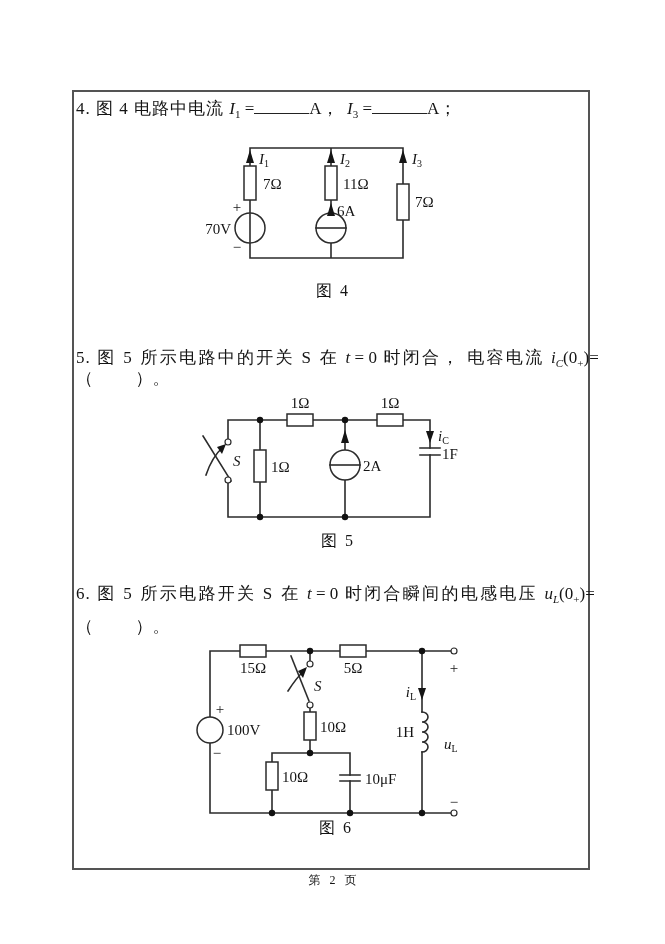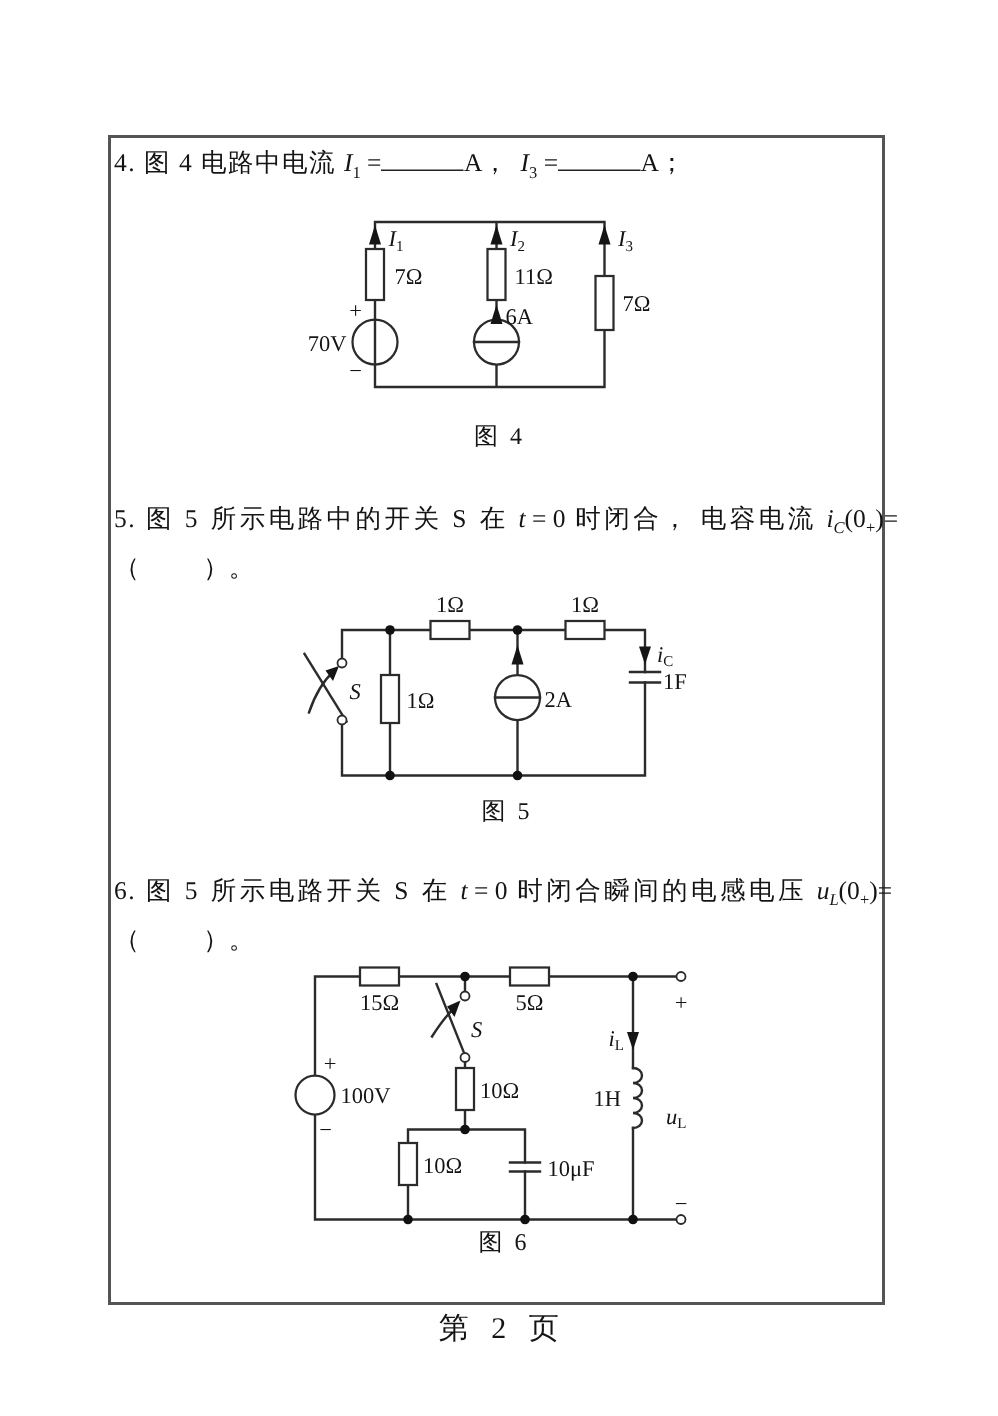--- a/index.html
+++ b/index.html
@@ -6,21 +6,21 @@
   #page { position:relative; width:665px; height:944px; background:#fff; overflow:hidden;
           font-family:"Liberation Serif","DejaVu Serif",serif; color:#141414; }
   .abs { position:absolute; }
   .qbox { left:72px; top:90px; width:514px; height:776px; border:2px solid #545454; }
   .qline { font-size:17px; line-height:24px; white-space:pre; color:#141414; }
   .sp1 { letter-spacing:1px; }
   .sp2 { letter-spacing:2.3px; }
   .var { font-style:italic; }
   sub { font-size:11px; letter-spacing:0; }
   .blank { display:inline-block; width:55px; height:13px; border-bottom:1.2px solid #222; }
-  .footer { left:0; top:872px; width:665px; text-align:center; font-size:20px; white-space:pre; }
+  .footer { left:0; top:872px; width:665px; text-align:center; font-size:12px; white-space:pre; }
   svg text { font-size:15px; font-family:"Liberation Serif","DejaVu Serif",serif; fill:#141414; }
   svg .cap { font-size:16px; letter-spacing:2px; }
   svg .var { font-style:italic; }
   svg .sub { font-size:10px; }
   svg .w   { stroke:#2b2b2b; stroke-width:1.6; fill:none; stroke-linecap:square; }
   svg .cmp { stroke:#2b2b2b; stroke-width:1.5; fill:#ffffff; }
   svg .trm { stroke:#2b2b2b; stroke-width:1.2; fill:#ffffff; }
   svg .dot { fill:#111111; stroke:none; }
   svg .arr { fill:#151515; stroke:none; }
 </style>
@@ -54,21 +54,21 @@
     <text x="78" y="51">7Ω</text>
     <text x="158" y="51">11Ω</text>
     <text x="230" y="69">7Ω</text>
     <text x="152" y="78">6A</text>
     <text x="52" y="74" text-anchor="middle">+</text>
     <text x="52" y="114" text-anchor="middle">−</text>
     <text x="46" y="96" text-anchor="end">70V</text>
     <text x="148" y="158" text-anchor="middle" class="cap">图 4</text>
   </svg>
 
-  <div class="abs qline" style="left:76px; top:334px;"><span class="sp1">5.</span><span class="sp2"> 图 5 所示电路中的开关 S 在 </span><span class="var">t</span><span> = 0</span><span class="sp2"> 时闭合， 电容电流 </span><span class="var">i</span><sub class="var">C</sub><span>(0</span><sub>+</sub><span>)=</span></div>
+  <div class="abs qline" style="left:76px; top:346px;"><span class="sp1">5.</span><span class="sp2"> 图 5 所示电路中的开关 S 在 </span><span class="var">t</span><span> = 0</span><span class="sp2"> 时闭合， 电容电流 </span><span class="var">i</span><sub class="var">C</sub><span>(0</span><sub>+</sub><span>)=</span></div>
   <div class="abs qline" style="left:76px; top:367px;"><span>（          ）。</span></div>
 
   <svg class="abs" style="left:195px; top:395px;" width="290" height="160" viewBox="0 0 290 160">
     <g>
       <path class="w" d="M33 25 H235 M33 25 V44 M33 88 V122 M33 122 H235 M65 25 V122 M150 25 V122 M235 25 V53 M235 60 V122"></path>
     </g>
     <path class="w" d="M8 41 L36 86"></path>
     <path class="w" d="M11 80 Q17 62 28 52"></path>
     <polygon class="arr" points="31,49 22,52 27,59"></polygon>
     <circle class="trm" cx="33" cy="47" r="3"></circle>

